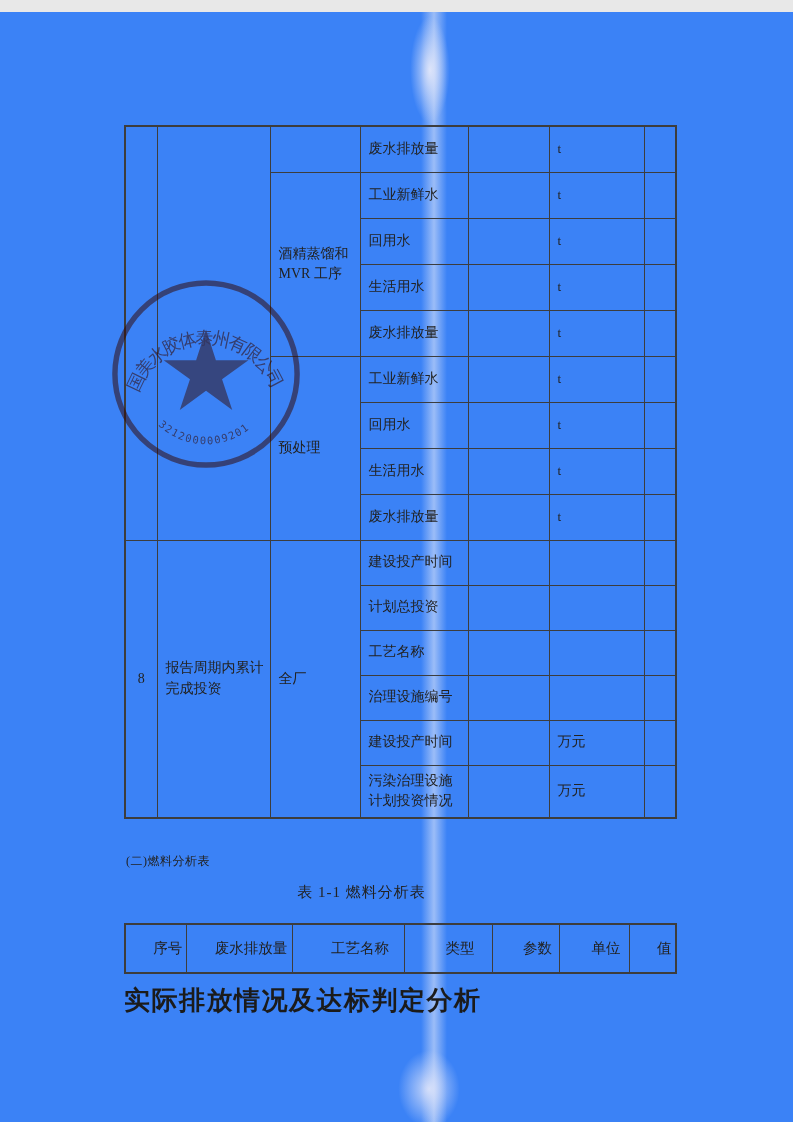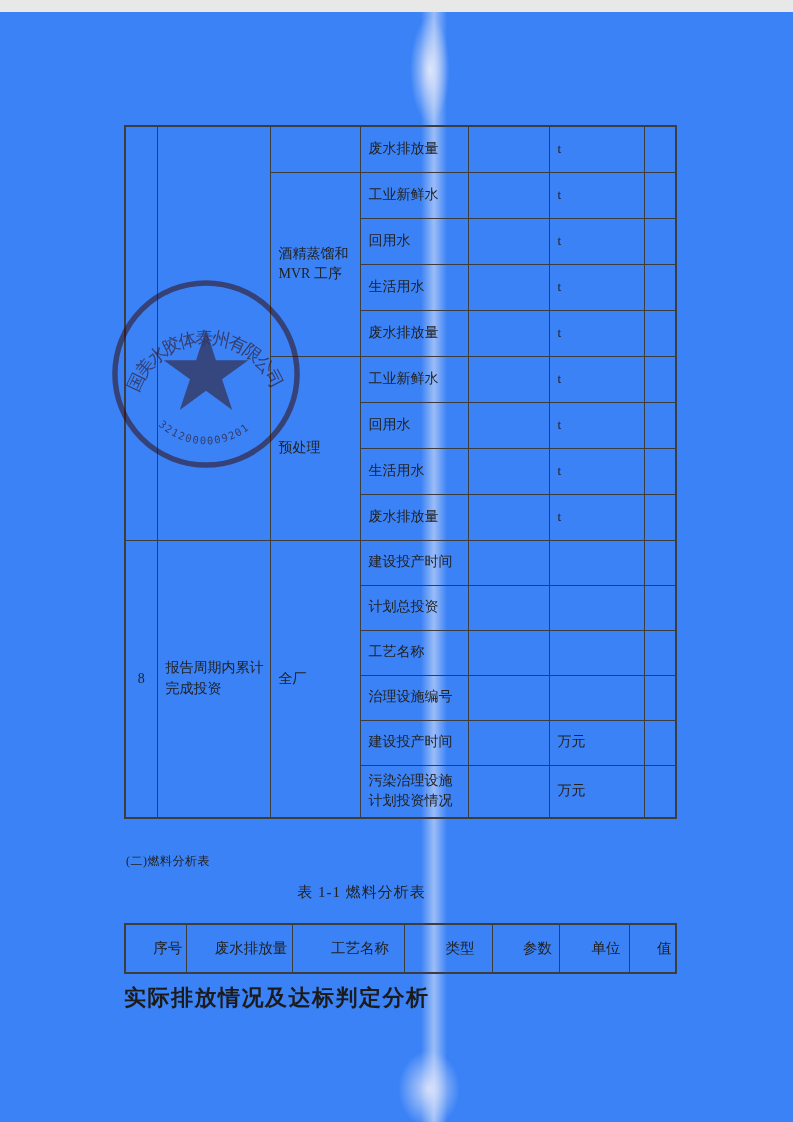--- a/index.html
+++ b/index.html
@@ -34,21 +34,21 @@
     border:2px solid #3d3d3d;}
   .fuel-table th{border:1px solid #3d3d3d;font-weight:normal;
     font-size:14.5px;text-align:center;vertical-align:middle;padding-left:25px;}
 
   .section-label{position:absolute;left:126px;top:841px;
     font-size:12px;letter-spacing:.5px;}
   .table-caption{position:absolute;left:124px;top:871px;width:475px;
     text-align:center;font-size:15px;letter-spacing:1px;}
   .big-heading{position:absolute;left:124px;top:971px;
     font-family:"Liberation Sans","DejaVu Sans",sans-serif;
-    font-weight:bold;font-size:22px;letter-spacing:1.5px;color:#1b1b1b;}
+    font-weight:bold;font-size:26px;letter-spacing:1.5px;color:#1b1b1b;}
 
   .stamp{position:absolute;left:108px;top:262px;width:198px;height:198px;
     mix-blend-mode:multiply;opacity:.88;}
 </style>
 </head>
 <body>
 
 <div class="page">
 
   <div class="scan-band band-full"></div>

